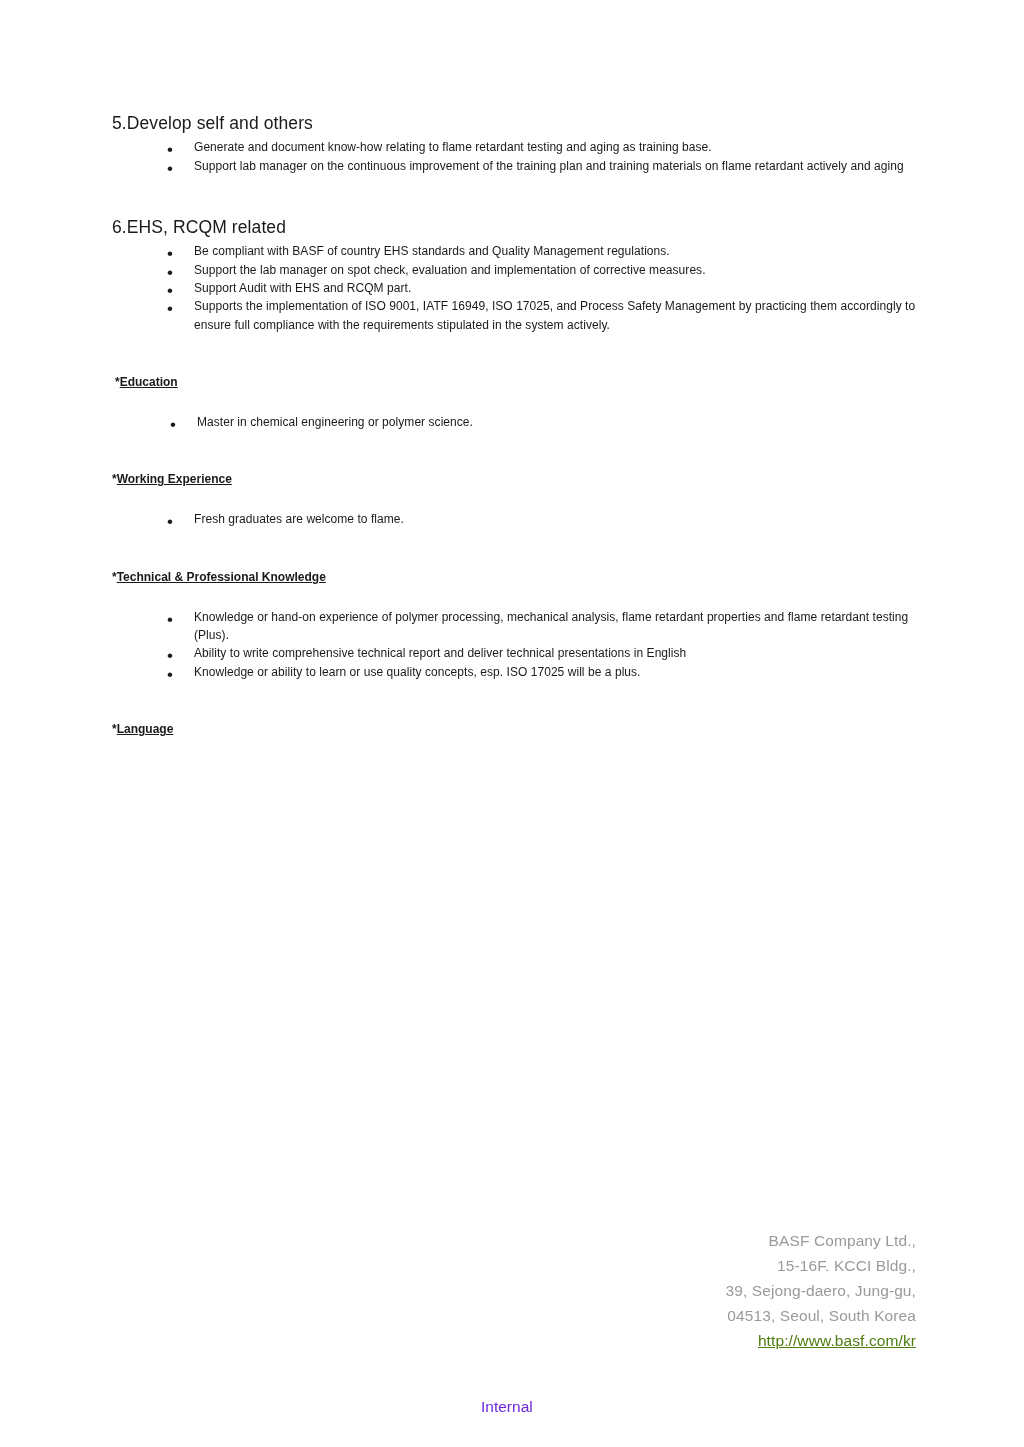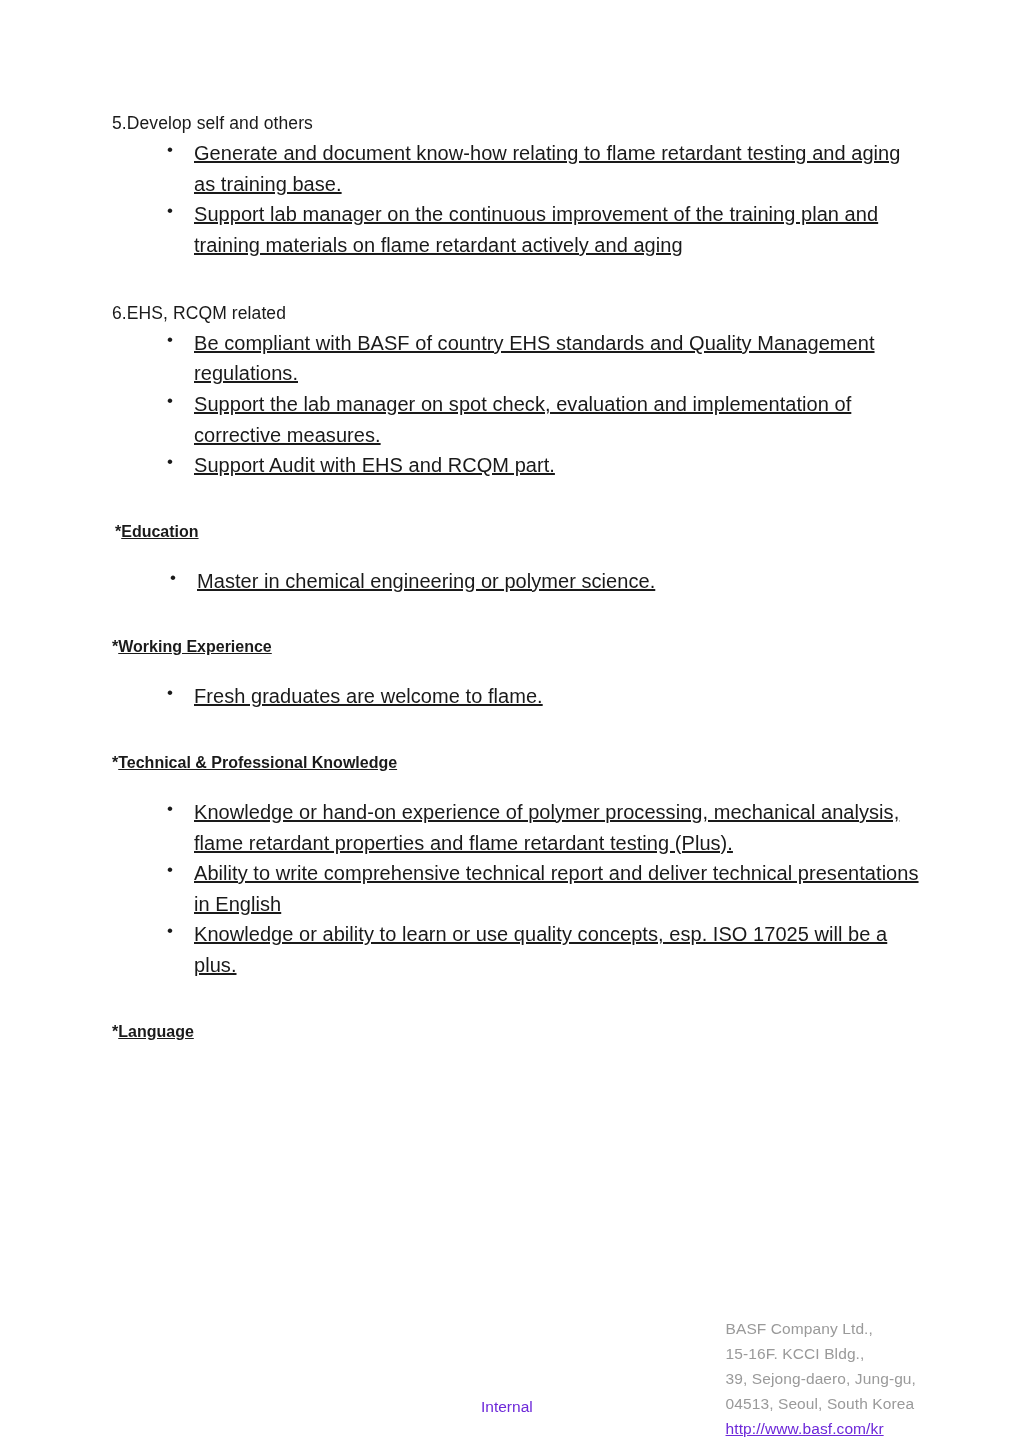--- a/index.html
+++ b/index.html
@@ -32,63 +32,63 @@
     margin: 0 0 2px 0;
     letter-spacing: 0.1px;
   }
   ul.bullets {
     list-style: none;
     margin: 0;
     padding: 0 0 0 47px;
   }
   ul.bullets > li {
     position: relative;
-    font-size: 20px;
+    font-size: 12px;
     line-height: 1.53;
     padding-left: 35px;
     margin: 0 0 0 0;
     letter-spacing: 0.05px;
-    text-decoration: underline;
   }
   ul.bullets > li::before {
     content: "\2022";
     position: absolute;
     left: 8px;
     top: -1px;
     font-size: 17px;
     line-height: 1.55;
   }
   .gap-lg { height: 33px; }
   .gap-md { height: 22px; }
   .heading-underline {
-    font-size: 16px;
+    font-size: 12px;
     font-weight: bold;
     margin: 0;
     line-height: 1.5;
   }
   .heading-underline .ul {
     text-decoration: underline;
   }
   .star-head {
     margin-left: 0px;
   }
   .indent-1 { margin-left: 3px; }
 
   .address {
     position: absolute;
     right: 108px;
-    top: 1316px;
+    top: 1228px;
+    text-align: right;
     font-size: 15.5px;
     line-height: 1.62;
     color: #9a9a9a;
     letter-spacing: 0.1px;
   }
   .address a,
   .address .link {
-    color: #6d28d9;
+    color: #4d7c0f;
     text-decoration: underline;
     display: block;
   }
   .footer-internal {
     position: absolute;
     left: 481px;
     top: 1398px;
     font-size: 15.5px;
     color: #6d28d9;
   }
@@ -107,20 +107,21 @@
   </div>
 
   <div class="gap-lg"></div>
 
   <div class="section">
     <p class="num-heading">6.EHS, RCQM related</p>
     <ul class="bullets">
       <li>Be compliant with BASF of country EHS standards and Quality Management regulations.</li>
       <li>Support the lab manager on spot check, evaluation and implementation of corrective measures.</li>
       <li>Support Audit with EHS and RCQM part.</li>
+      <li>Supports the implementation of ISO 9001, IATF 16949, ISO 17025, and Process Safety Management by practicing them accordingly to ensure full compliance with the requirements stipulated in the system actively.</li>
     </ul>
   </div>
 
   <div class="gap-lg"></div>
 
   <div class="section indent-1">
     <p class="heading-underline star-head"><span>*</span><span class="ul">Education</span></p>
     <div class="gap-md"></div>
     <ul class="bullets">
       <li>Master in chemical engineering or polymer science.</li>

